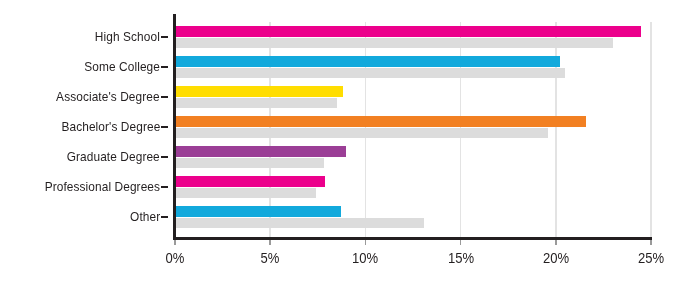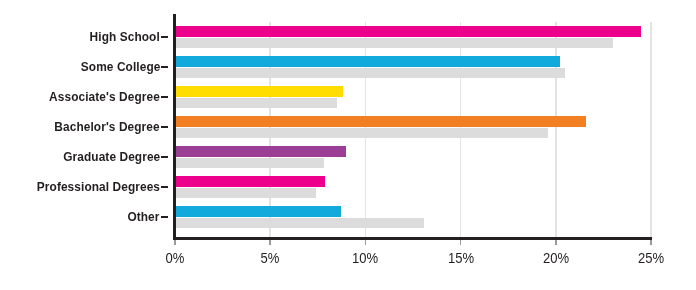--- a/index.html
+++ b/index.html
@@ -11,21 +11,21 @@
   }
   #chart-root{
     position:relative;
     width:696px;height:290px;
   }
 
   
   #category-axis{
     position:absolute;
     left:0px; top:22px;
-    width:168px; height:215px;font-weight:bold;
+    width:168px; height:215px;
   }
   .cat-label{
     position:absolute;
     right:8px;
     height:30px;
     line-height:30px;
     white-space:nowrap;
     text-align:right;
     font-size:13.5px;
     color:#231f20;

